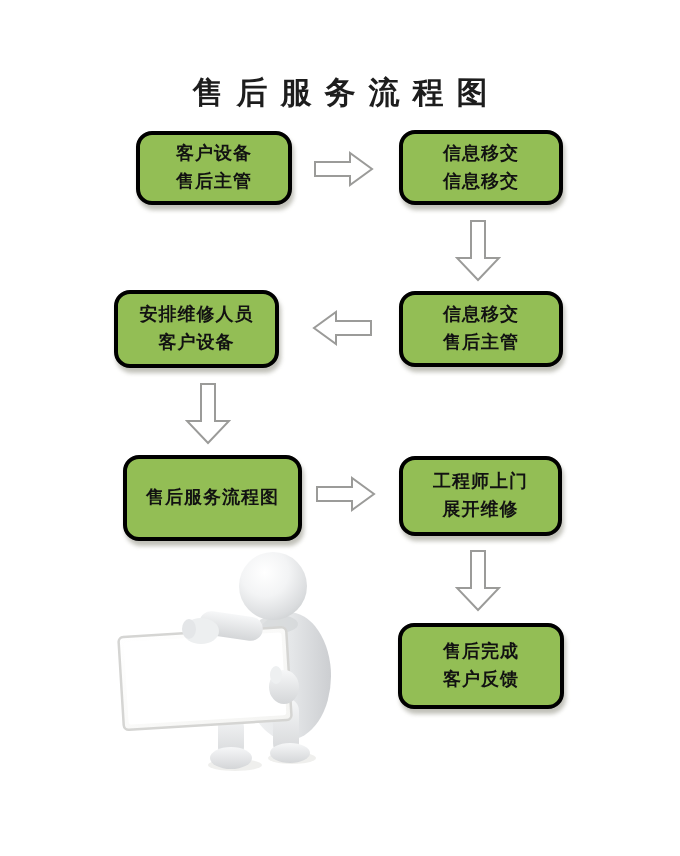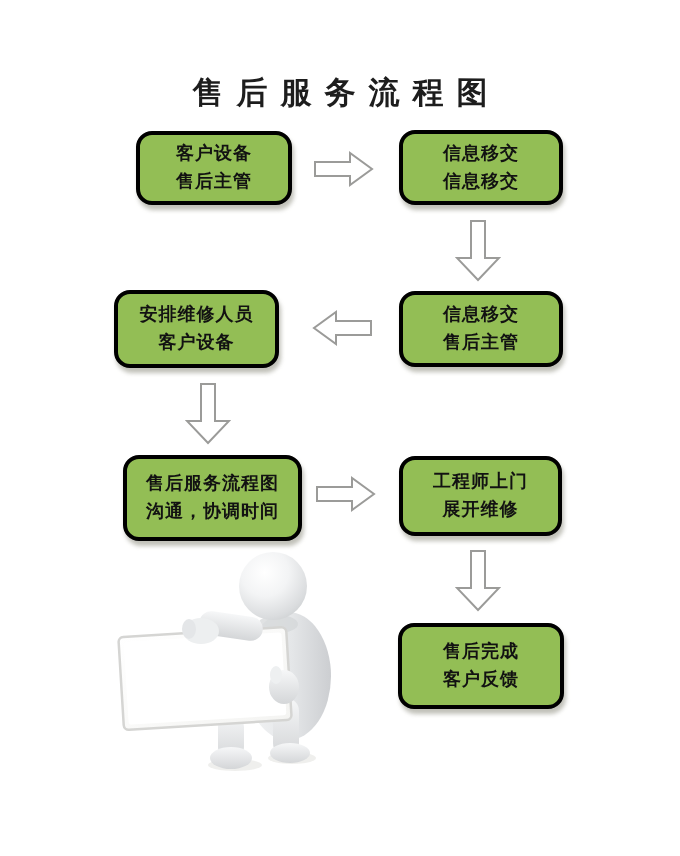--- a/index.html
+++ b/index.html
@@ -85,21 +85,20 @@
   <div class="flow-box b3">
     <span>信息移交</span>
     <span>售后主管</span>
   </div>
   <div class="flow-box b4">
     <span>安排维修人员</span>
     <span>客户设备</span>
   </div>
   <div class="flow-box b5">
     <span>售后服务流程图</span>
-    <span>沟通，协调时间</span>
   </div>
   <div class="flow-box b7">
     <span>售后完成</span>
     <span>客户反馈</span>
   </div>
   <div class="flow-box b6">
     <span>工程师上门</span>
     <span>展开维修</span>
   </div>
 

